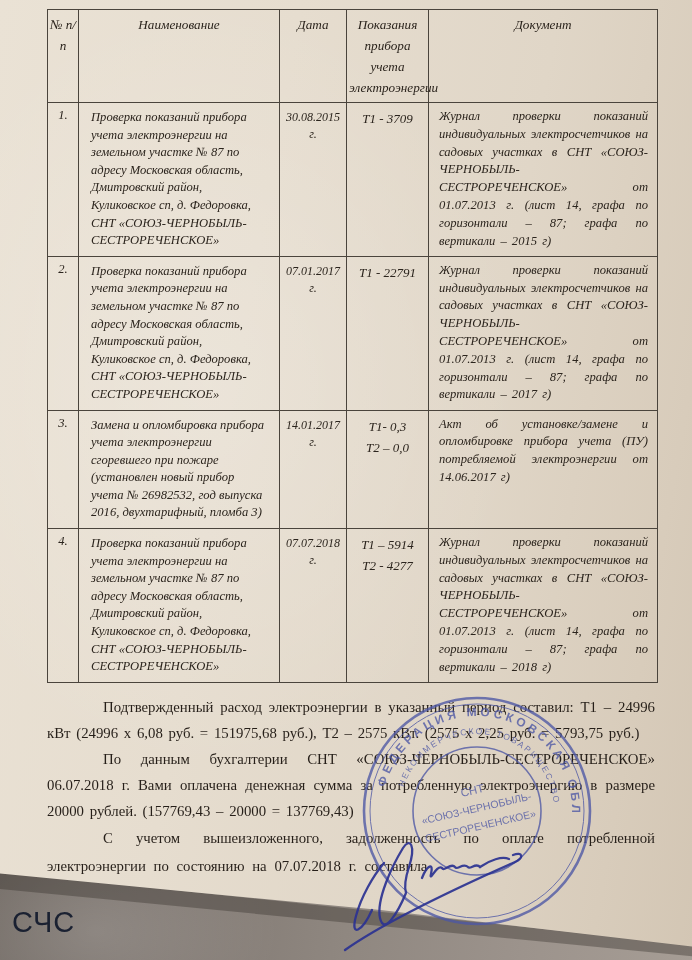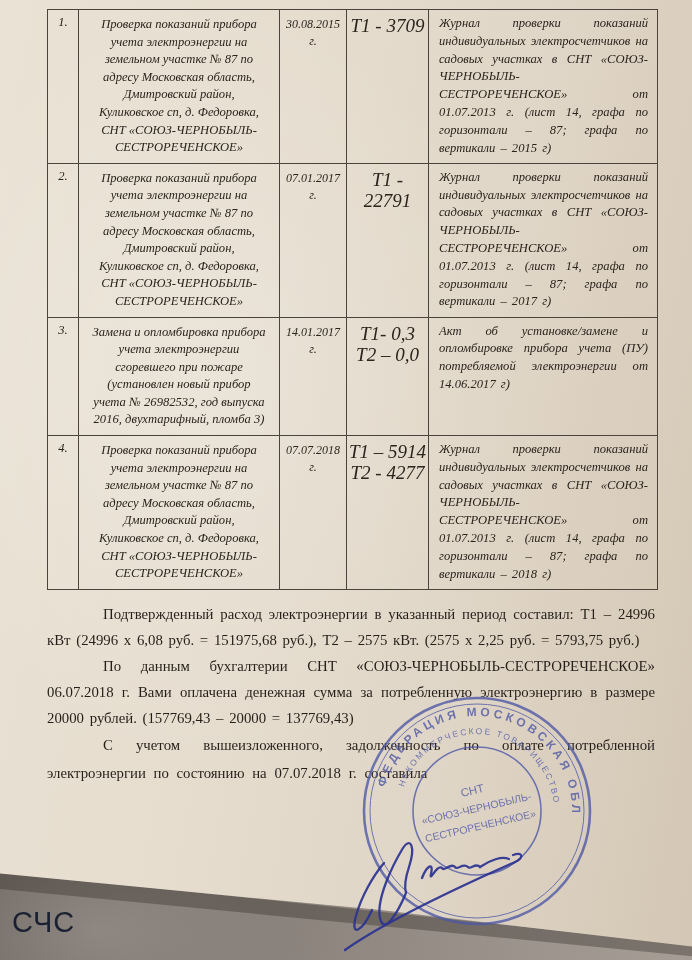--- a/index.html
+++ b/index.html
@@ -39,23 +39,23 @@
   }
   table.doc-table {
     width:100%; border-collapse:collapse; margin-top:9px;
     font-style:italic; font-size:12.6px; color:#2b241d; table-layout:fixed;
   }
   .doc-table th, .doc-table td {
     border:1px solid #4a443c; vertical-align:top; font-weight:normal;
   }
   .doc-table th { text-align:center; font-size:13.2px; line-height:21px; padding:4px 2px; }
   .cell-num  { text-align:center; padding-top:5px; }
-  .cell-name { text-align:center; line-height:17.6px; padding:6px 12px; }
+  .cell-name { text-align:left; line-height:17.6px; padding:6px 12px; }
   .cell-date { text-align:center; line-height:17px; padding-top:6px; font-size:12px; }
-  .cell-read { text-align:center; line-height:21px; padding-top:5px; font-size:19px; }
+  .cell-read { text-align:center; line-height:21px; padding-top:5px; font-size:13px; }
   .cell-read span { display:block; }
   .cell-doc  { text-align:justify; line-height:17.8px; padding:5px 9px 5px 10px; word-spacing:2px;margin-top:40px; }
   .para {
     font-size:14.8px; line-height:26px; text-align:justify;
     text-indent:56px; margin:0; word-spacing:2px;
   }
   .para-first { margin-top:11px; }
   .para-debt { line-height:28.5px; word-spacing:4px; }
   .stamp-svg { position:absolute; left:352px; top:686px; opacity:.78; }
   .sign-svg  { position:absolute; left:308px; top:798px; }
@@ -72,20 +72,27 @@
 
   <table class="doc-table">
     <colgroup>
       <col style="width:31px">
         <col style="width:201px">
         <col style="width:67px">
         <col style="width:82px">
         <col style="width:229px">
     </colgroup>
     <tbody>
+        <tr style="height:44px">
+      <th>№ п/п</th>
+      <th>Наименование</th>
+      <th>Дата</th>
+      <th>Показания прибора учета электроэнергии</th>
+      <th>Документ</th>
+    </tr>
     <tr style="height:106px">
       <td class="cell-num">1.</td>
       <td class="cell-name">Проверка показаний прибора учета электроэнергии на земельном участке № 87 по адресу Московская область, Дмитровский район, Куликовское сп, д. Федоровка, СНТ «СОЮЗ-ЧЕРНОБЫЛЬ-СЕСТРОРЕЧЕНСКОЕ»</td>
       <td class="cell-date">30.08.2015 г.</td>
       <td class="cell-read">
         <span>Т1 - 3709</span>
         <span></span>
       </td>
       <td class="cell-doc">Журнал проверки показаний индивидуальных электросчетчиков на садовых участках в СНТ «СОЮЗ-ЧЕРНОБЫЛЬ-СЕСТРОРЕЧЕНСКОЕ» от 01.07.2013 г. (лист 14, графа по горизонтали – 87; графа по вертикали – 2015 г)</td>
     </tr>

